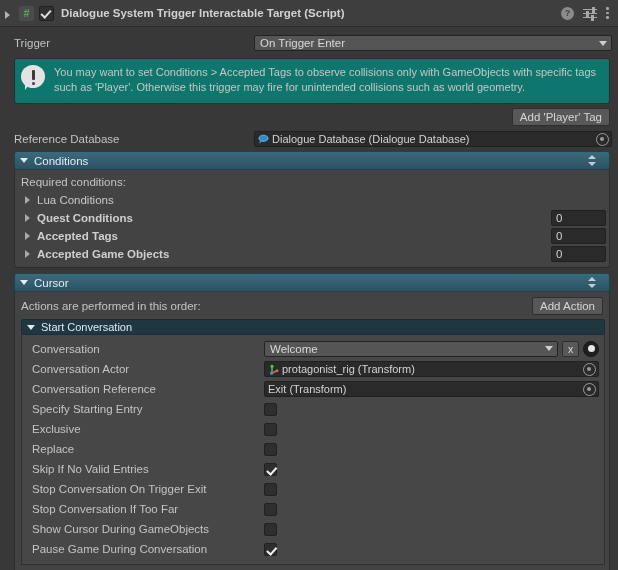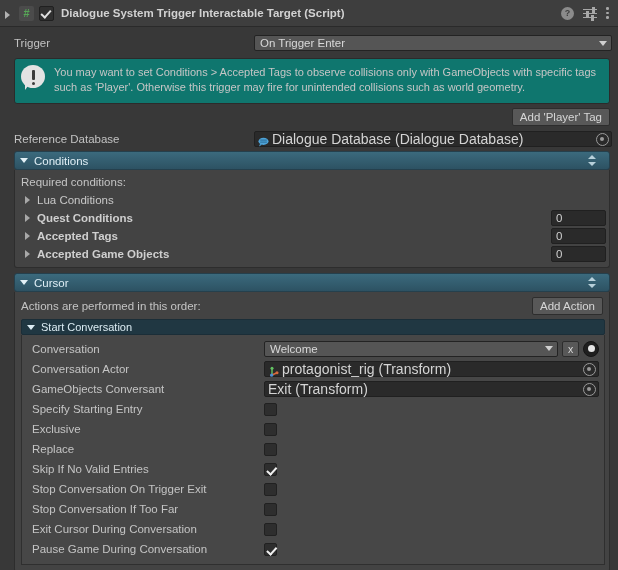--- a/index.html
+++ b/index.html
@@ -149,21 +149,21 @@
   }
   .objfield {
     background: #2a2a2a;
     border: 1px solid #202020;
     border-radius: 2px;
     height: 16px;
     display: flex;
     align-items: center;
     padding: 0 2px 0 3px;
     color: #d4d4d4;
-    font-size: 14px;
+    font-size: 11px;
     box-sizing: border-box;
   }
   .objfield .v { flex: 1 1 auto; white-space: nowrap; overflow: hidden; }
   .obj-pick {
     width: 13px; height: 13px;
     border-radius: 50%;
     border: 1.5px solid #9a9a9a;
     position: relative;
     flex: 0 0 auto;
     box-sizing: border-box;
@@ -581,21 +581,21 @@
               <circle cx="9" cy="6.8" r="1.5" fill="#d86a3c"></circle>
               <circle cx="3.6" cy="9.2" r="1.6" fill="#4d8fd1"></circle>
             </svg>
           </span>
           <span class="v">protagonist_rig (Transform)</span>
           <span class="obj-pick"></span>
         </span>
       </div>
 
       <div class="arow">
-        <span class="al">GameObjects Conversant</span>
+        <span class="al">Conversation Reference</span>
         <span class="objfield" style="flex:1 1 auto;">
           <span class="v">Exit (Transform)</span>
           <span class="obj-pick"></span>
         </span>
       </div>
 
       <div class="arow">
         <span class="al">Specify Starting Entry</span>
         <span class="checkbox"></span>
       </div>
@@ -613,21 +613,21 @@
       </div>
       <div class="arow">
         <span class="al">Stop Conversation On Trigger Exit</span>
         <span class="checkbox"></span>
       </div>
       <div class="arow">
         <span class="al">Stop Conversation If Too Far</span>
         <span class="checkbox"></span>
       </div>
       <div class="arow">
-        <span class="al">Exit Cursor During Conversation</span>
+        <span class="al">Show Cursor During GameObjects</span>
         <span class="checkbox"></span>
       </div>
       <div class="arow">
         <span class="al">Pause Game During Conversation</span>
         <span class="checkbox checked"></span>
       </div>
 
     </div>
   </div>
 

